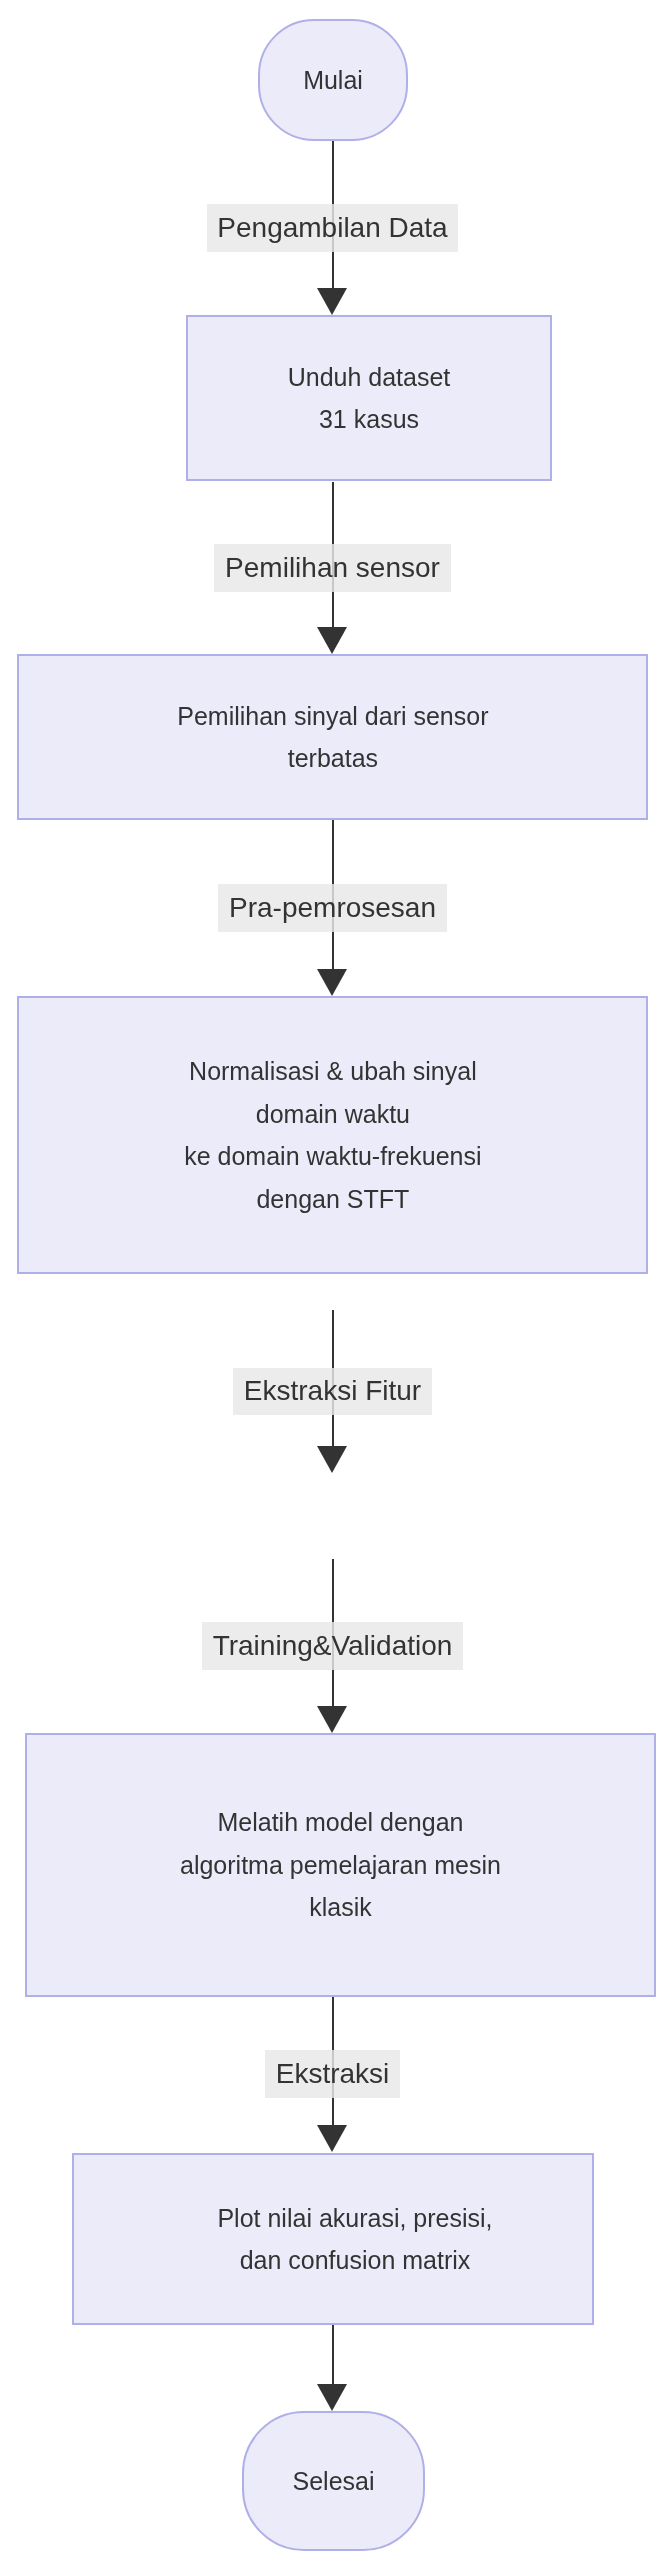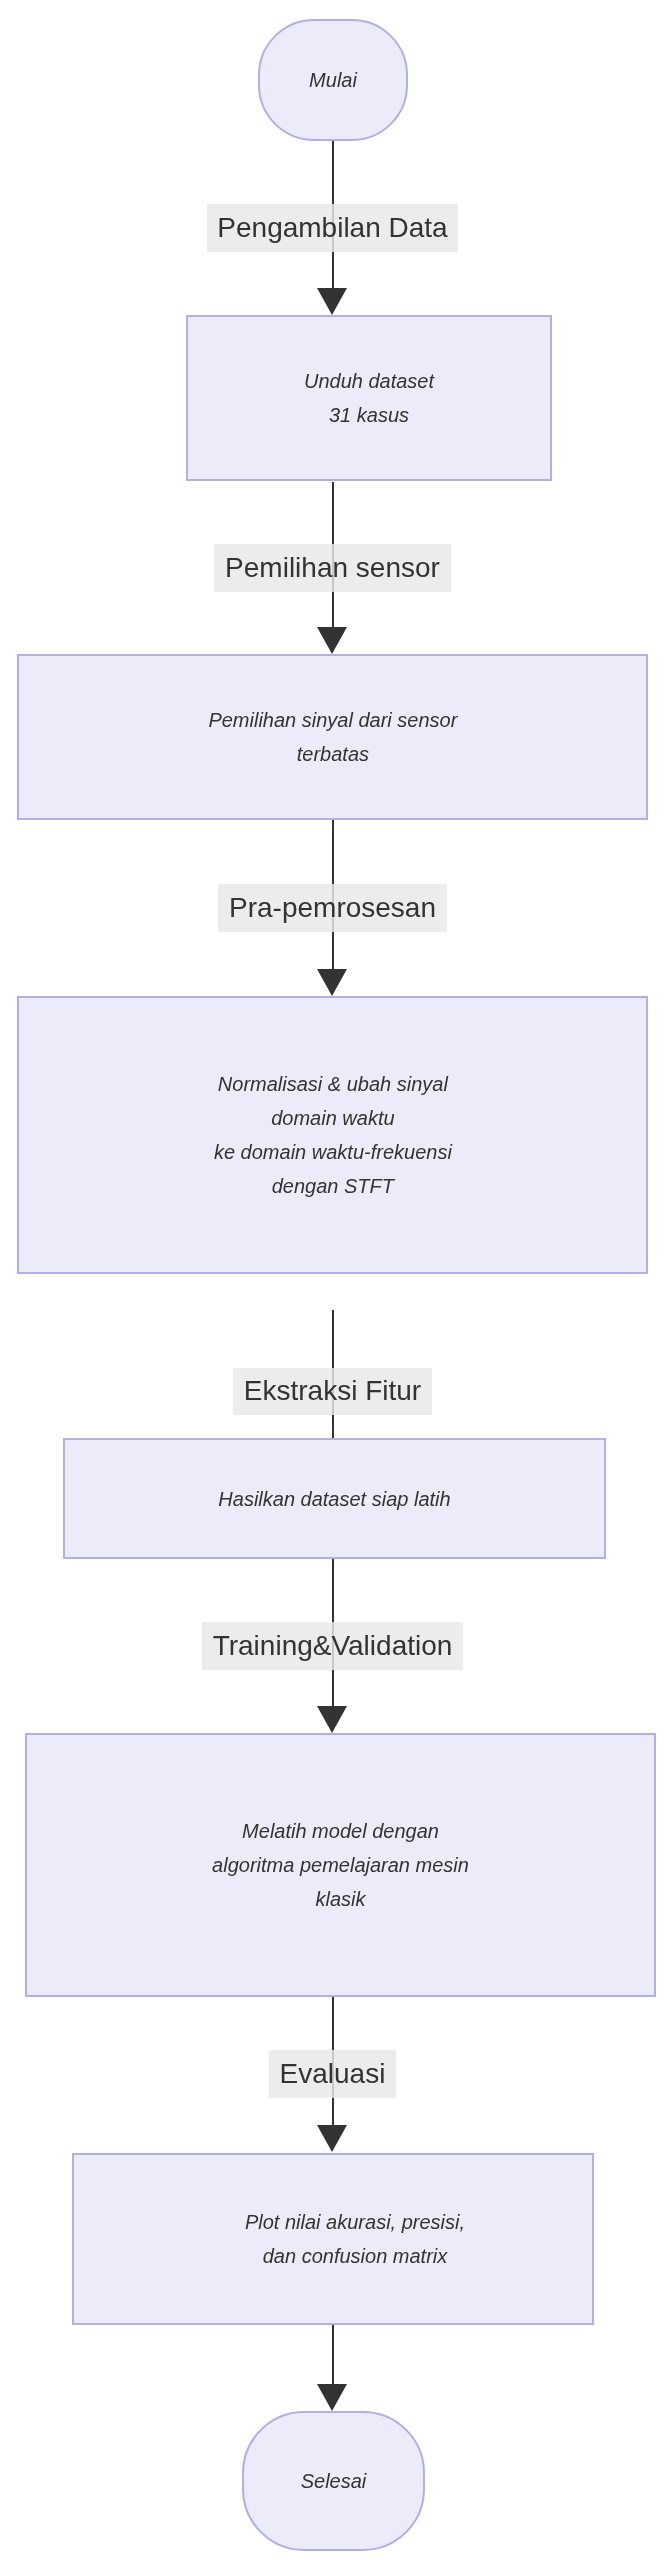--- a/index.html
+++ b/index.html
@@ -21,25 +21,24 @@
   .node {
     position: absolute;
     box-sizing: border-box;
     background: var(--node_fill, #ecebfa);
     border: 2px solid var(--node_border, #b0b0e8);
     color: var(--text_color, #333333);
     display: flex;
     align-items: center;
     justify-content: center;
     text-align: center;
-    font-size: 20px;
+    font-size: 25px;
     line-height: 1.7;
     white-space: pre-line;
     z-index: 2;
-    font-style: italic;
   }
   .stadium { border-radius: 62px; }
 
   .n1 { left: 258px; top: 19px;   width: 150px; height: 122px; border-radius: 56px; }
   .n2 { left: 152px; top: 315px;  width: 366px; height: 166px; margin-left: 34px; }
   .n3 { left: 17.4px;  top: 654px;  width: 631px; height: 166px; text-align: center; }
   .n4 { left: 17.4px;  top: 996px; width: 631px; height: 278px; }
   .n5 { left: 63px;  top: 1438px; width: 543px; height: 121px; }
   .n6 { left: 25px;  top: 1733px; width: 631px; height: 264px; }
   .n7 { left: 72px; top: 2153px; width: 522px; height: 172px; padding-left: 44px; }
@@ -108,21 +107,20 @@
 31 kasus</div>
 
   <div class="node n3">Pemilihan sinyal dari sensor
 terbatas</div>
 
   <div class="node n4">Normalisasi &amp; ubah sinyal
 domain waktu
 ke domain waktu-frekuensi
 dengan STFT</div>
 
-  <div class="node n5">Hasilkan dataset siap latih</div>
 
   <div class="node n6">Melatih model dengan
 algoritma pemelajaran mesin
 klasik</div>
 
   <div class="node n7">Plot nilai akurasi, presisi,
 dan confusion matrix</div>
 
   <div class="node stadium n8">Selesai</div>
 
@@ -152,21 +150,21 @@
 
   <div class="edge e5">
     <div class="edge-line"></div>
     <div class="arrowhead"></div>
     <div class="edge-label">Training&amp;Validation</div>
   </div>
 
   <div class="edge e6">
     <div class="edge-line"></div>
     <div class="arrowhead"></div>
-    <div class="edge-label">Evaluasi</div>
+    <div class="edge-label">Ekstraksi</div>
   </div>
 
   <div class="edge e7">
     <div class="edge-line"></div>
     <div class="arrowhead"></div>
 
   </div>
 
 </div>
 

